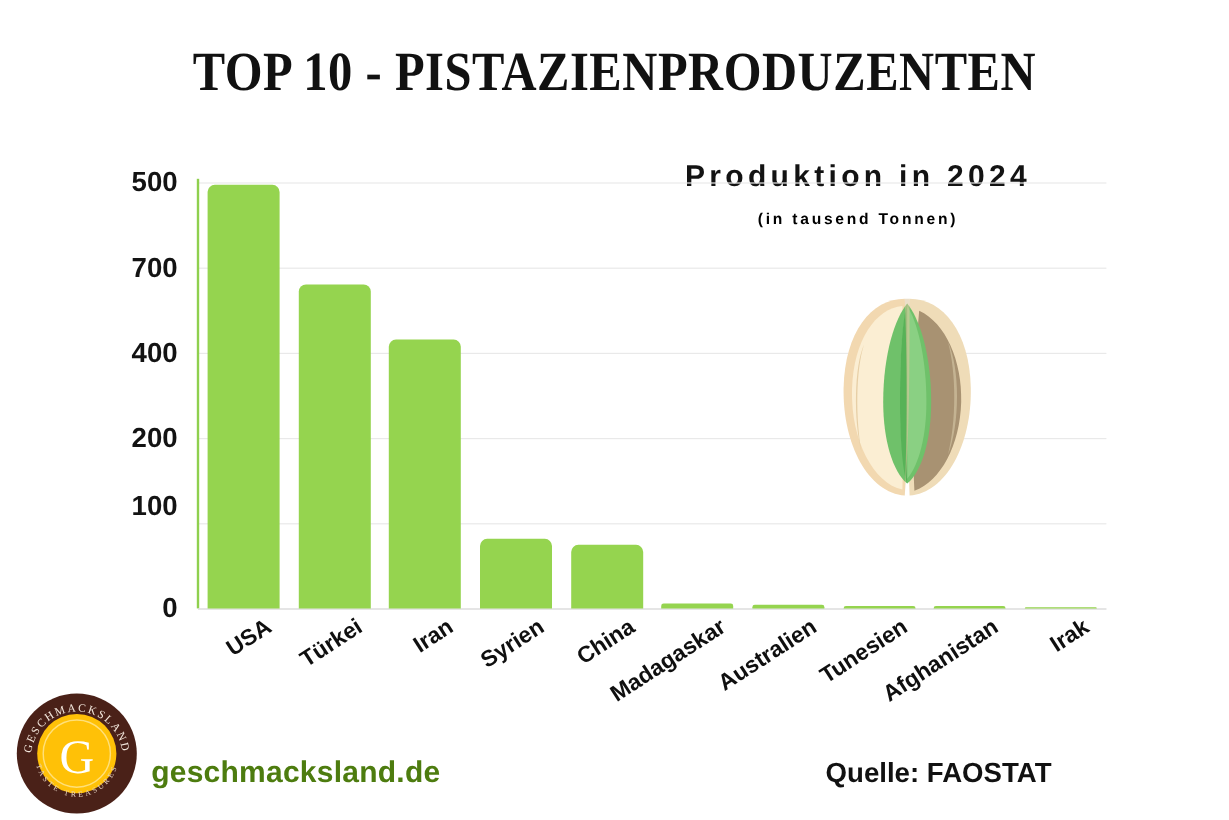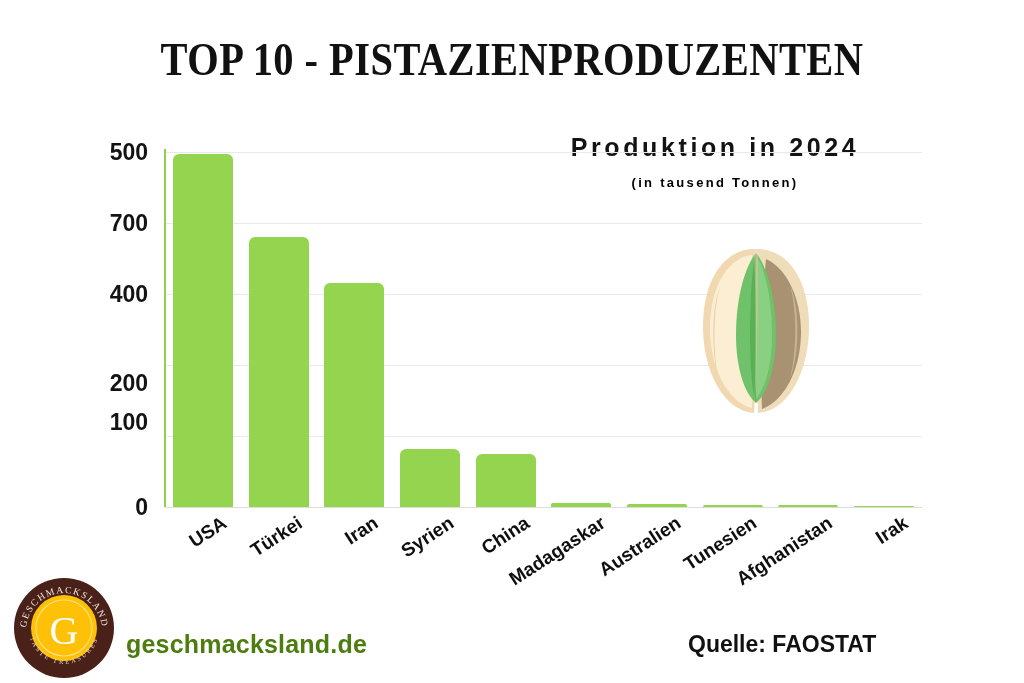--- a/index.html
+++ b/index.html
@@ -100,21 +100,21 @@
 <div id="chart-title">TOP 10 - PISTAZIENPRODUZENTEN</div>
 
 <div id="subtitle-block">
   <div id="subtitle-main">Produktion in 2024</div>
   <div id="subtitle-sub">(in tausend Tonnen)</div>
 </div>
 
 <div id="ytick-layer">
     <div class="ytick" style="top: 355px;">0</div>
     <div class="ytick" style="top: 270px;">100</div>
-    <div class="ytick" style="top: 231px;">200</div>
+    <div class="ytick" style="top: 213px;">200</div>
     <div class="ytick" style="top: 142px;">400</div>
     <div class="ytick" style="top: 71px;">700</div>
     <div class="ytick" style="top: 0px;">500</div>
   </div>
 
 <div id="plot">
   <div id="gridlines">
       <div class="gridline" style="top: 355px;"></div>
       <div class="gridline" style="top: 284px;"></div>
       <div class="gridline" style="top: 213px;"></div>

